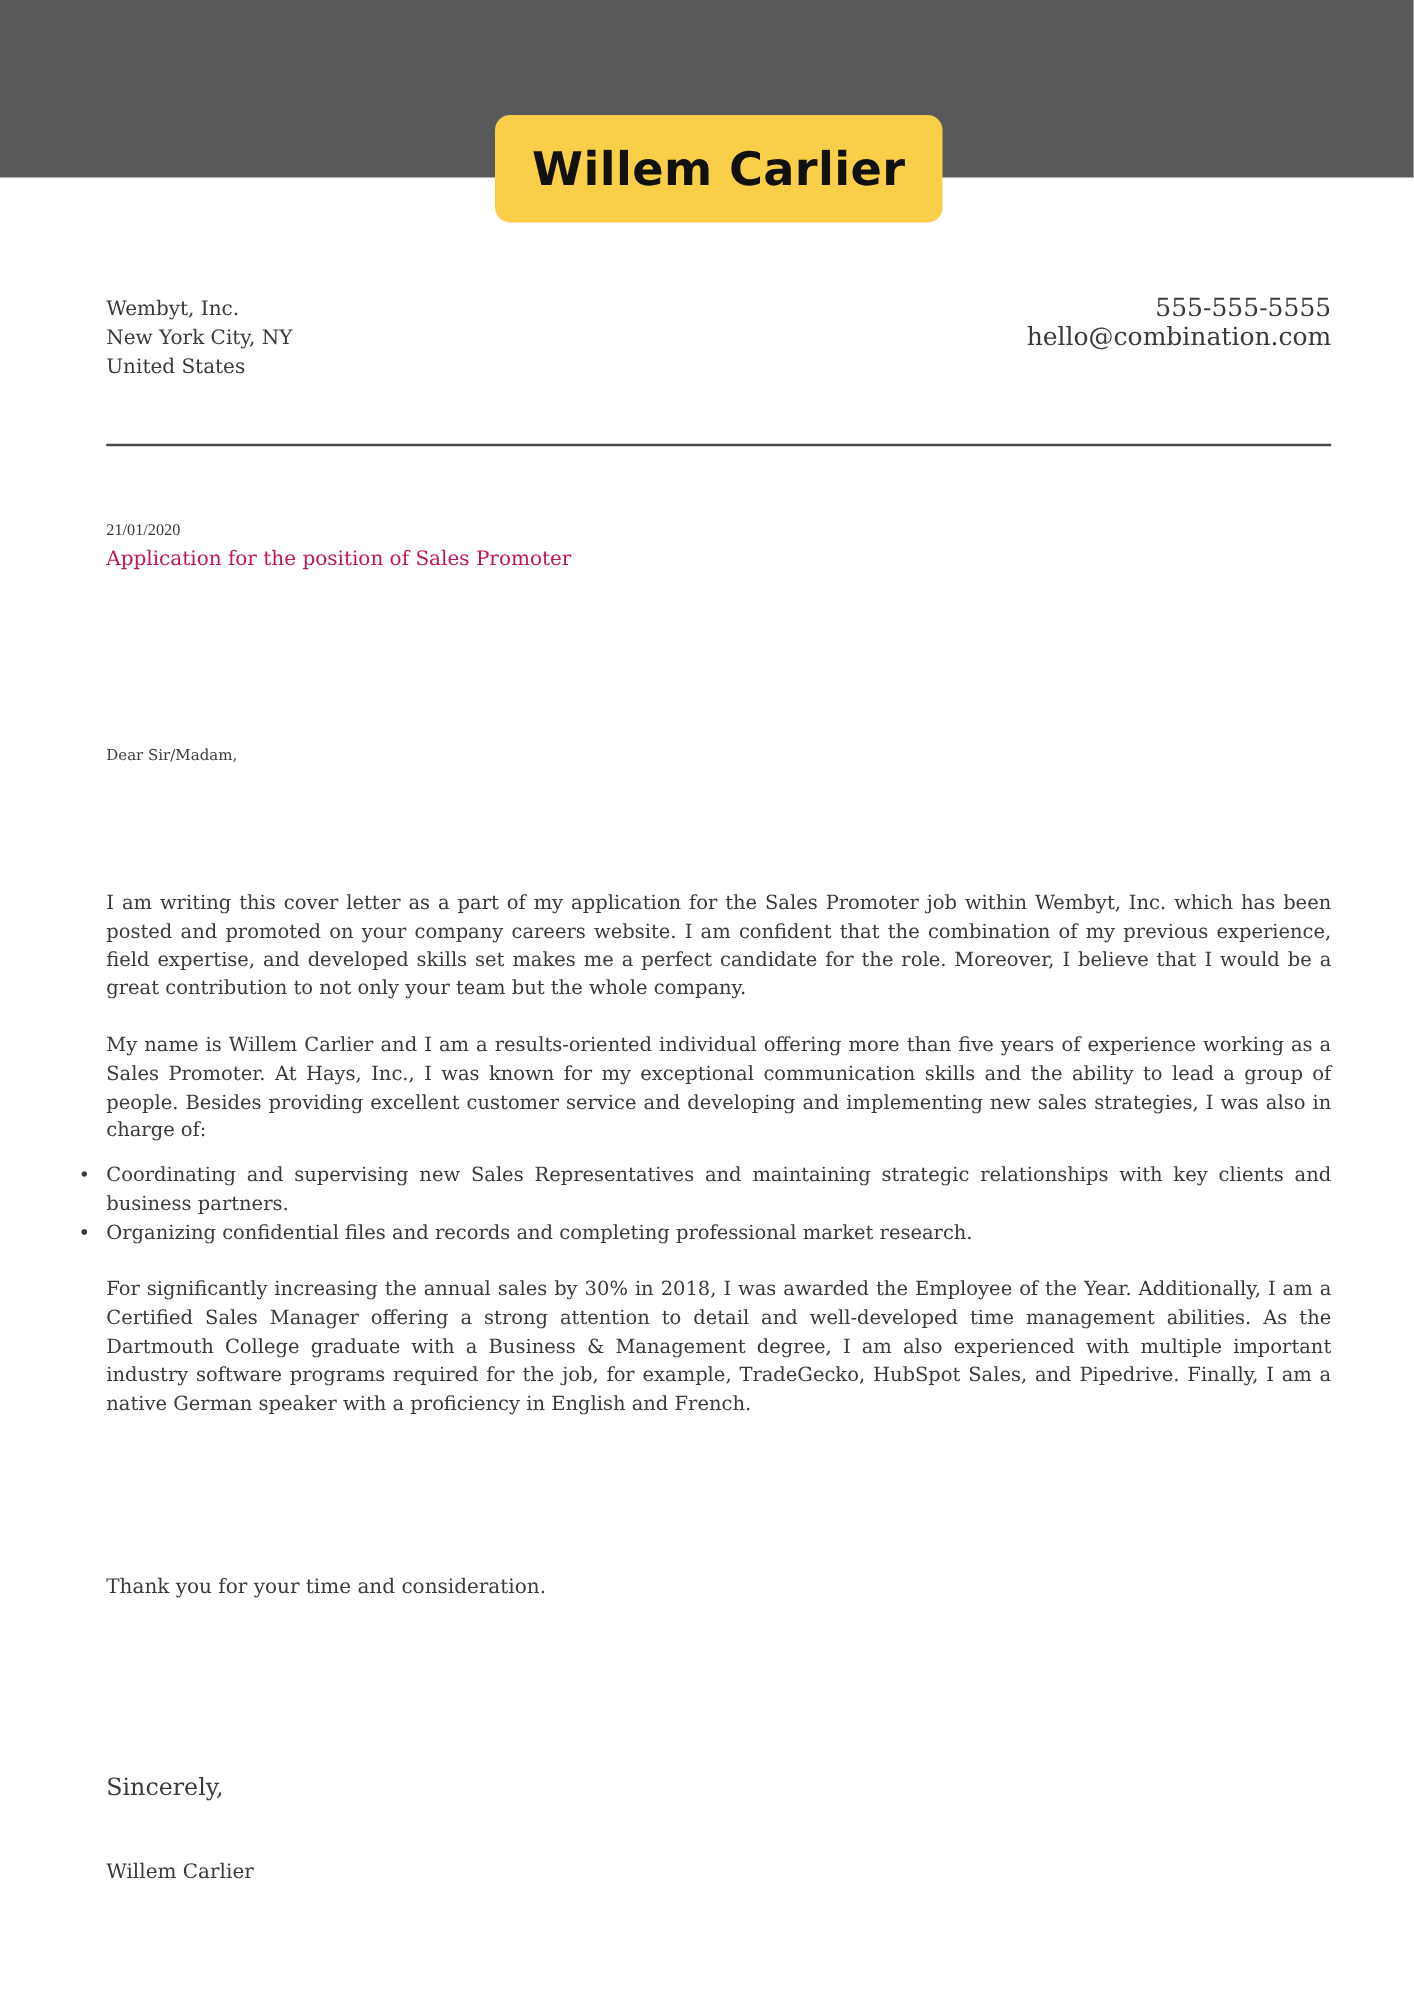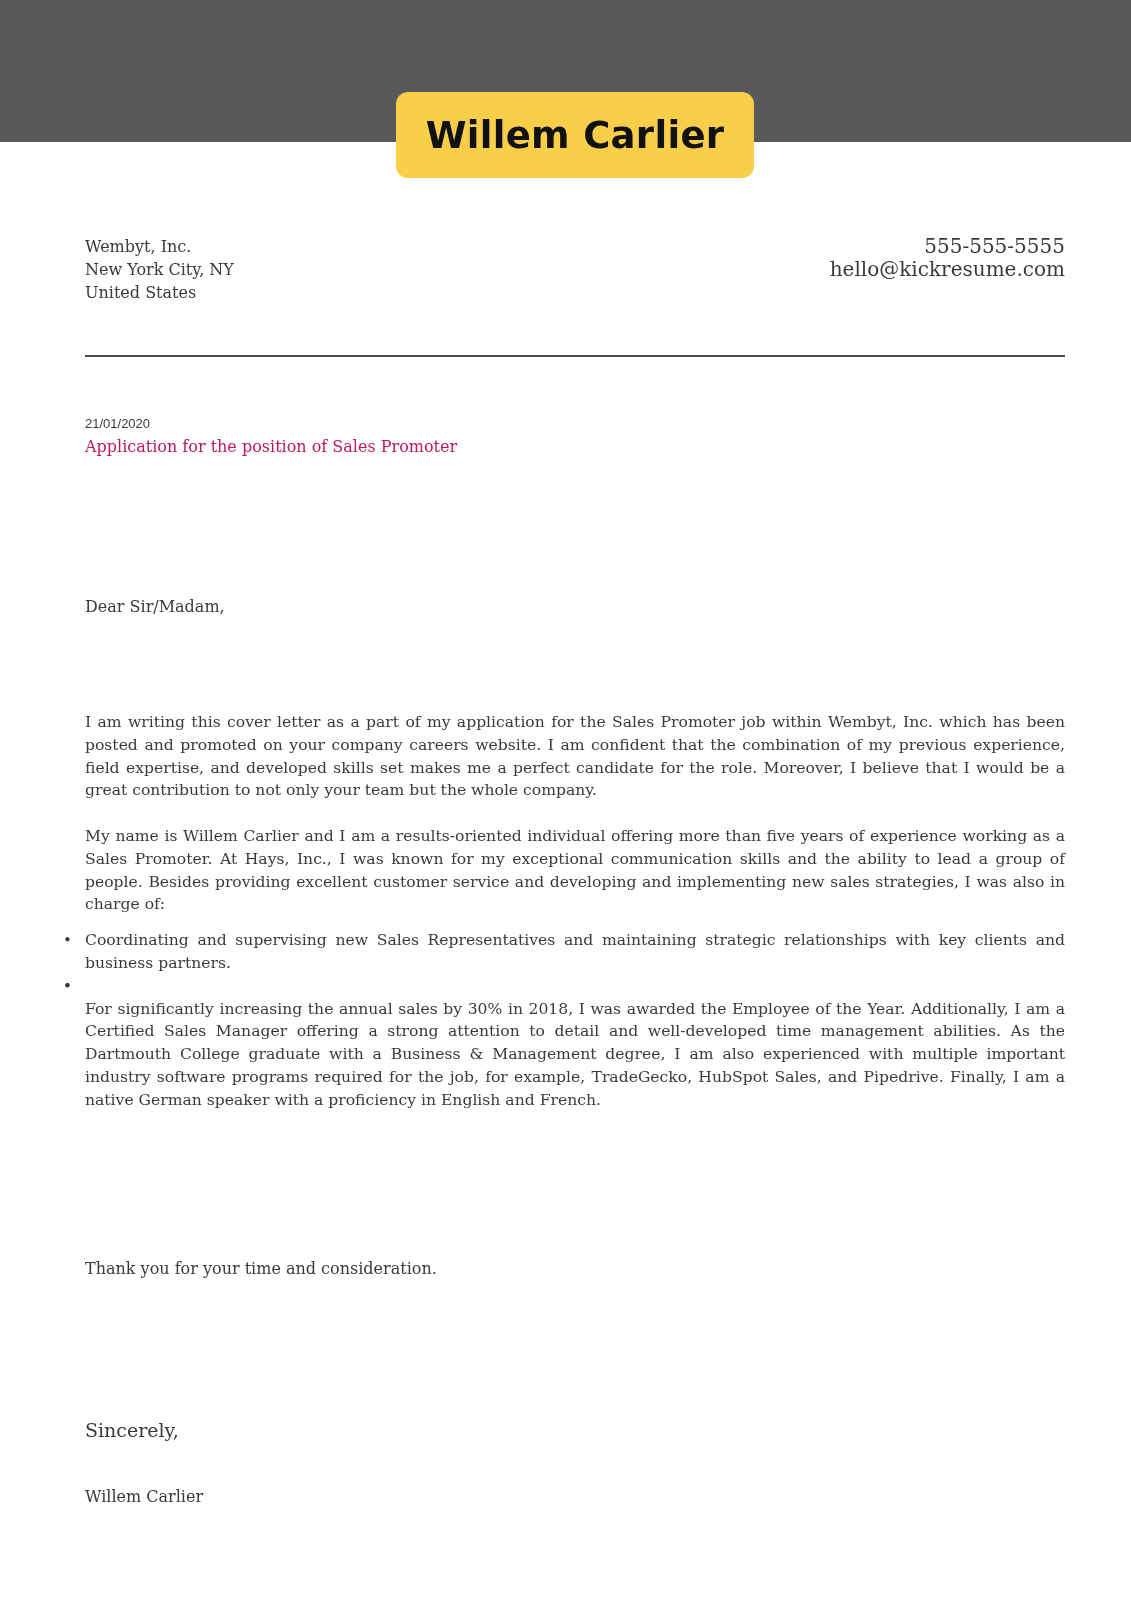--- a/index.html
+++ b/index.html
@@ -62,36 +62,36 @@
       left: 85px;
       top: 355px;
       width: 980px;
       height: 2px;
       background: #4a4a4a;
     }
     .date {
       position: absolute;
       left: 85px;
       top: 416px;
-      font-family: Liberation Sans, sans-serif;
+      font-family: Liberation Serif, serif;
       font-size: 13px;
       color: #3a3a3a;
     }
     .subject {
       position: absolute;
       left: 85px;
       top: 437px;
       font-size: 16px;
       color: #be185d;
     }
     .greeting {
       position: absolute;
       left: 85px;
       top: 597px;
-      font-size: 16px;
+      font-size: 12px;
       color: #3a3a3a;
     }
     .body-text {
       position: absolute;
       left: 85px;
       top: 711px;
       width: 980px;
       font-size: 15.6px;
       line-height: 22.8px;
       color: #3a3a3a;
@@ -146,21 +146,21 @@
 </div>
 
 <div class="recipient">
   <div>Wembyt, Inc.</div>
   <div>New York City, NY</div>
   <div>United States</div>
 </div>
 
 <div class="contact">
   <div>555-555-5555</div>
-  <div>hello@kickresume.com</div>
+  <div>hello@combination.com</div>
 </div>
 
 <div class="divider"></div>
 
 <div class="date">21/01/2020</div>
 <div class="subject">Application for the position of Sales Promoter</div>
 
 <div class="greeting">Dear Sir/Madam,</div>
 
 <div class="body-text">
@@ -169,20 +169,21 @@
   <ul>
     <li>
       <span class="bullet">•</span>
       <span>Coordinating and supervising new Sales Representatives and maintaining strategic relationships with key clients and business partners.</span>
     </li>
     <li>
       <span class="bullet">•</span>
     </li>
     <li>
       <span class="bullet">•</span>
+      <span>Organizing confidential files and records and completing professional market research.</span>
     </li>
   </ul>
   <p>For significantly increasing the annual sales by 30% in 2018, I was awarded the Employee of the Year. Additionally, I am a Certified Sales Manager offering a strong attention to detail and well-developed time management abilities. As the Dartmouth College graduate with a Business &amp; Management degree, I am also experienced with multiple important industry software programs required for the job, for example, TradeGecko, HubSpot Sales, and Pipedrive. Finally, I am a native German speaker with a proficiency in English and French.</p>
 </div>
 
 <div class="closing-thanks">Thank you for your time and consideration.</div>
 <div class="sign-off">Sincerely,</div>
 <div class="signature">Willem Carlier</div>
 
 </body></html>

